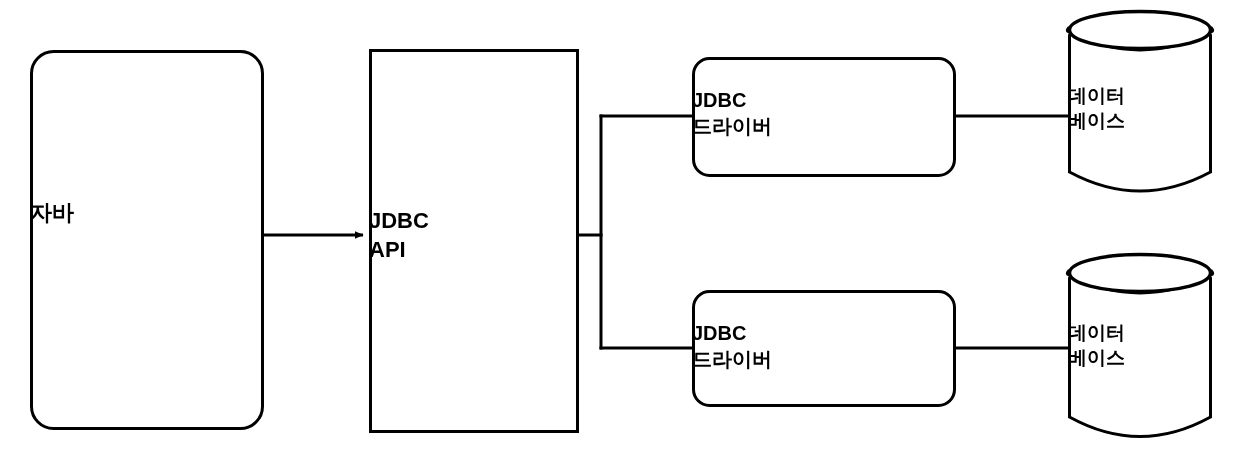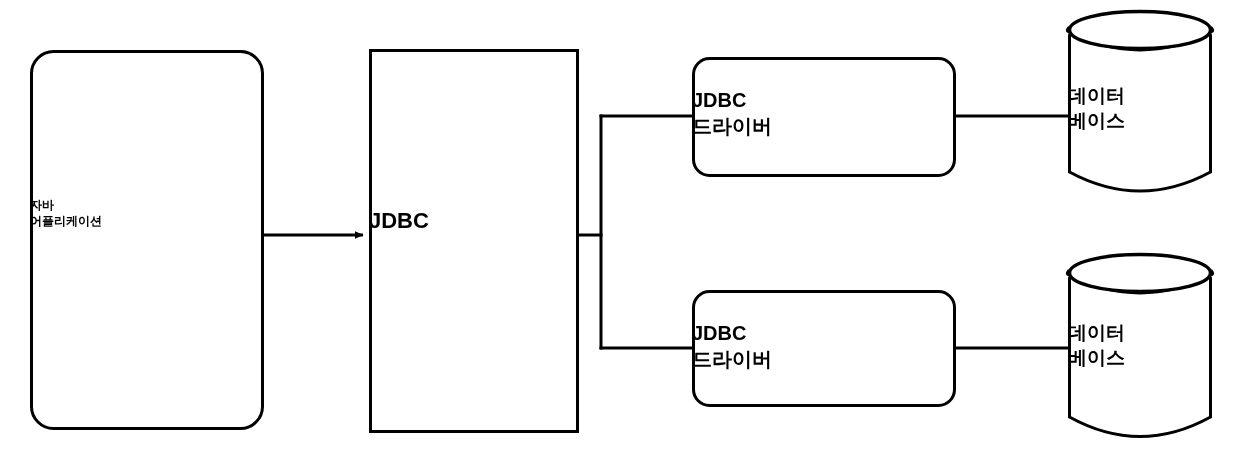--- a/index.html
+++ b/index.html
@@ -40,21 +40,21 @@
     font-weight: bold;
   }
   .label-line {
     display: block;
   }
   
   #label-java-application {
     left: 30px;
     top: 198px;
     width: 257px;
-    font-size: 12px;
+    font-size: 22px;
   }
   
   #label-jdbc-api {
     left: 369px;
     top: 206px;
     width: 210px;
     font-size: 22px;
   }
   
   #label-driver-top {
@@ -147,25 +147,25 @@
 
     <g>
       <path d="M 1069.5 278 L 1069.5 417 Q 1140 456 1210.5 417 L 1210.5 278" fill="#ffffff" stroke="#000000" stroke-width="3" stroke-linecap="round"></path>
       <path d="M 1069.5 273 Q 1140 309 1210.5 273" fill="none" stroke="#000000" stroke-width="7" stroke-linecap="round"></path>
       <ellipse cx="1140" cy="273" rx="70.5" ry="18.5" fill="#ffffff" stroke="#000000" stroke-width="3.5"></ellipse>
     </g>
   </svg>
 
   <div class="node-label lbl-strong" id="label-java-application">
     <span class="label-line">자바</span>
-    <span class="label-line">어플리케이션</span>
   </div>
 
   <div class="node-label lbl-strong" id="label-jdbc-api">
     <span class="label-line">JDBC</span>
+    <span class="label-line">API</span>
   </div>
 
   <div class="node-label" id="label-driver-top">
     <span class="label-line lbl-strong">JDBC</span>
     <span class="label-line lbl-regular">드라이버</span>
   </div>
 
   <div class="node-label" id="label-driver-bottom">
     <span class="label-line lbl-strong">JDBC</span>
     <span class="label-line lbl-regular">드라이버</span>

